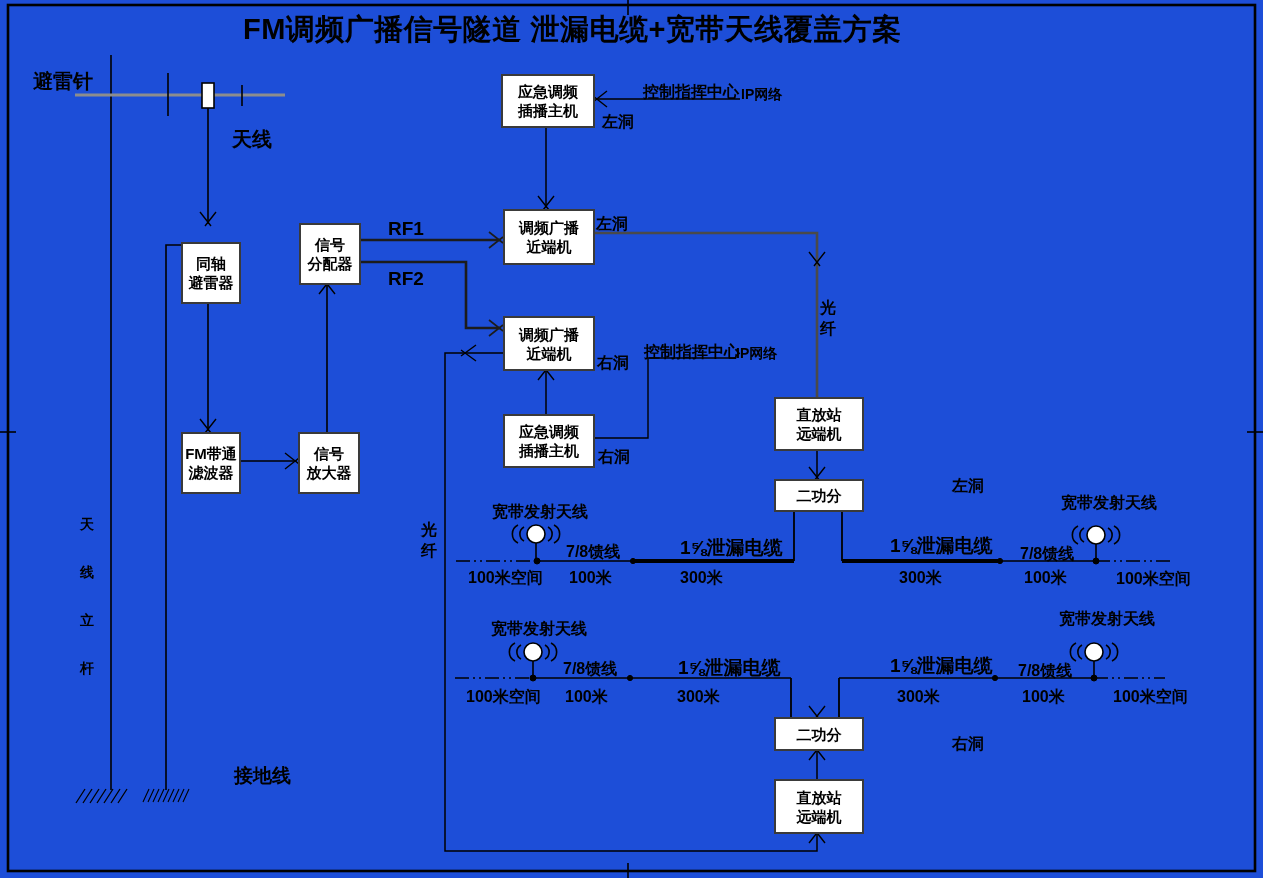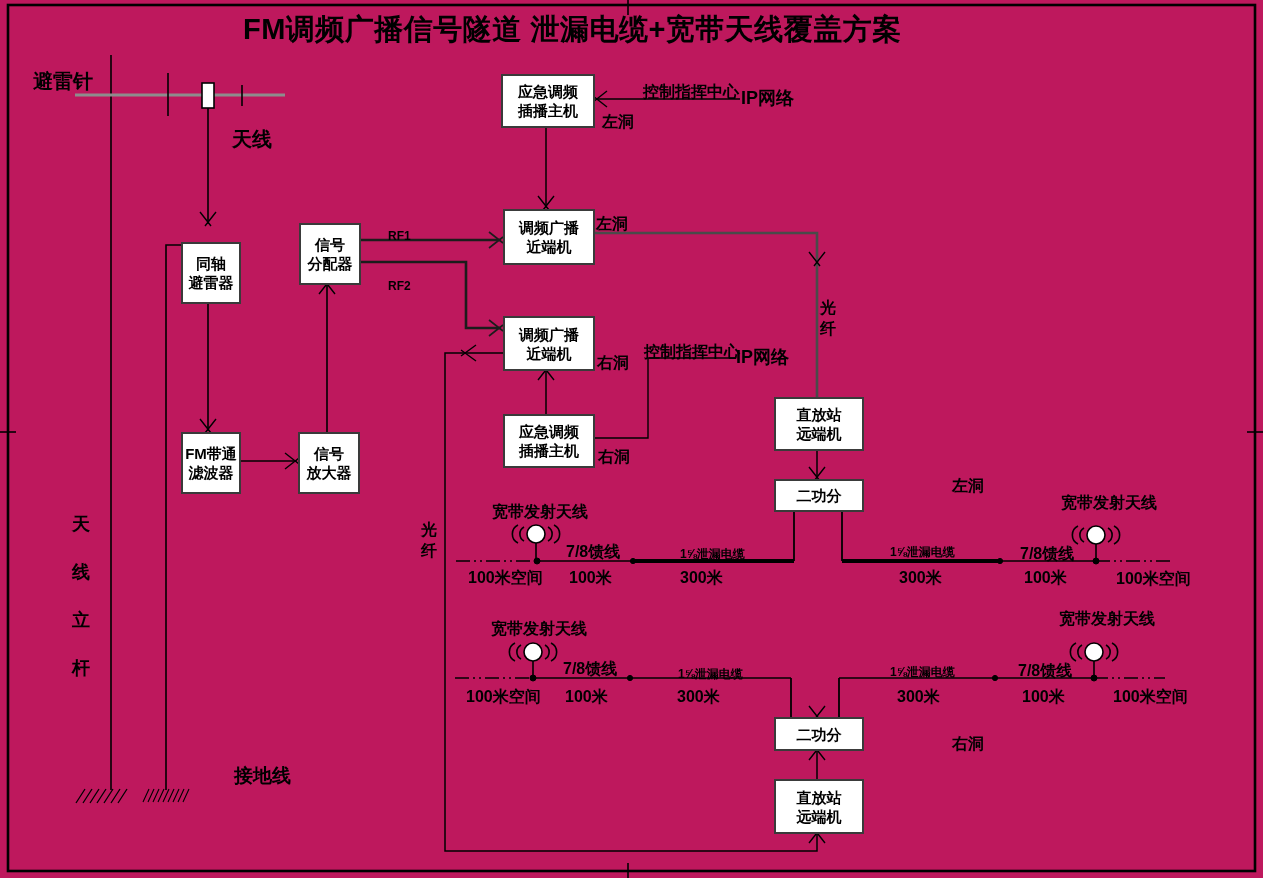--- a/index.html
+++ b/index.html
@@ -1,22 +1,22 @@
 <!DOCTYPE html>
 <html><head>
 <meta charset="utf-8">
 <style>
   html,body{margin:0;padding:0;background:#fff;}
-  .canvas{position:relative;width:1263px;height:878px;background:#be185d;overflow:hidden;
+  .canvas{position:relative;width:1263px;height:878px;background:#1d4ed8;overflow:hidden;
           font-family:"Liberation Sans","DejaVu Sans",sans-serif;color:#000;}
   .canvas svg{position:absolute;left:0;top:0;}
-  .lbl{position:absolute;font-weight:bold;white-space:nowrap;color:#000;} .s14{font-size:16px;} .s15{font-size:12px;margin-top:11px;}
-  .s19{font-size:19px;} .s20{font-size:20px;} .s22{font-size:18px;}
+  .lbl{position:absolute;font-weight:bold;white-space:nowrap;color:#000;} .s14{font-size:16px;} .s15{font-size:19px;}
+  .s19{font-size:19px;} .s20{font-size:20px;} .s22{font-size:14px;}
   .title{font-size:29px;letter-spacing:0.5px;}
-  .vert{white-space:normal;word-break:break-all;text-align:center;}
+  .vert{white-space:normal;word-break:break-all;text-align:right;}
   .box{position:absolute;background:#fff;border:2px solid #3a3a3a;display:flex;
        flex-direction:column;align-items:center;justify-content:center;
        font-weight:bold;font-size:15px;line-height:19px;text-align:center;}
 </style>
 </head>
 <body>
 
 <div class="canvas">
 
 <svg width="1263" height="878" viewBox="0 0 1263 878">

